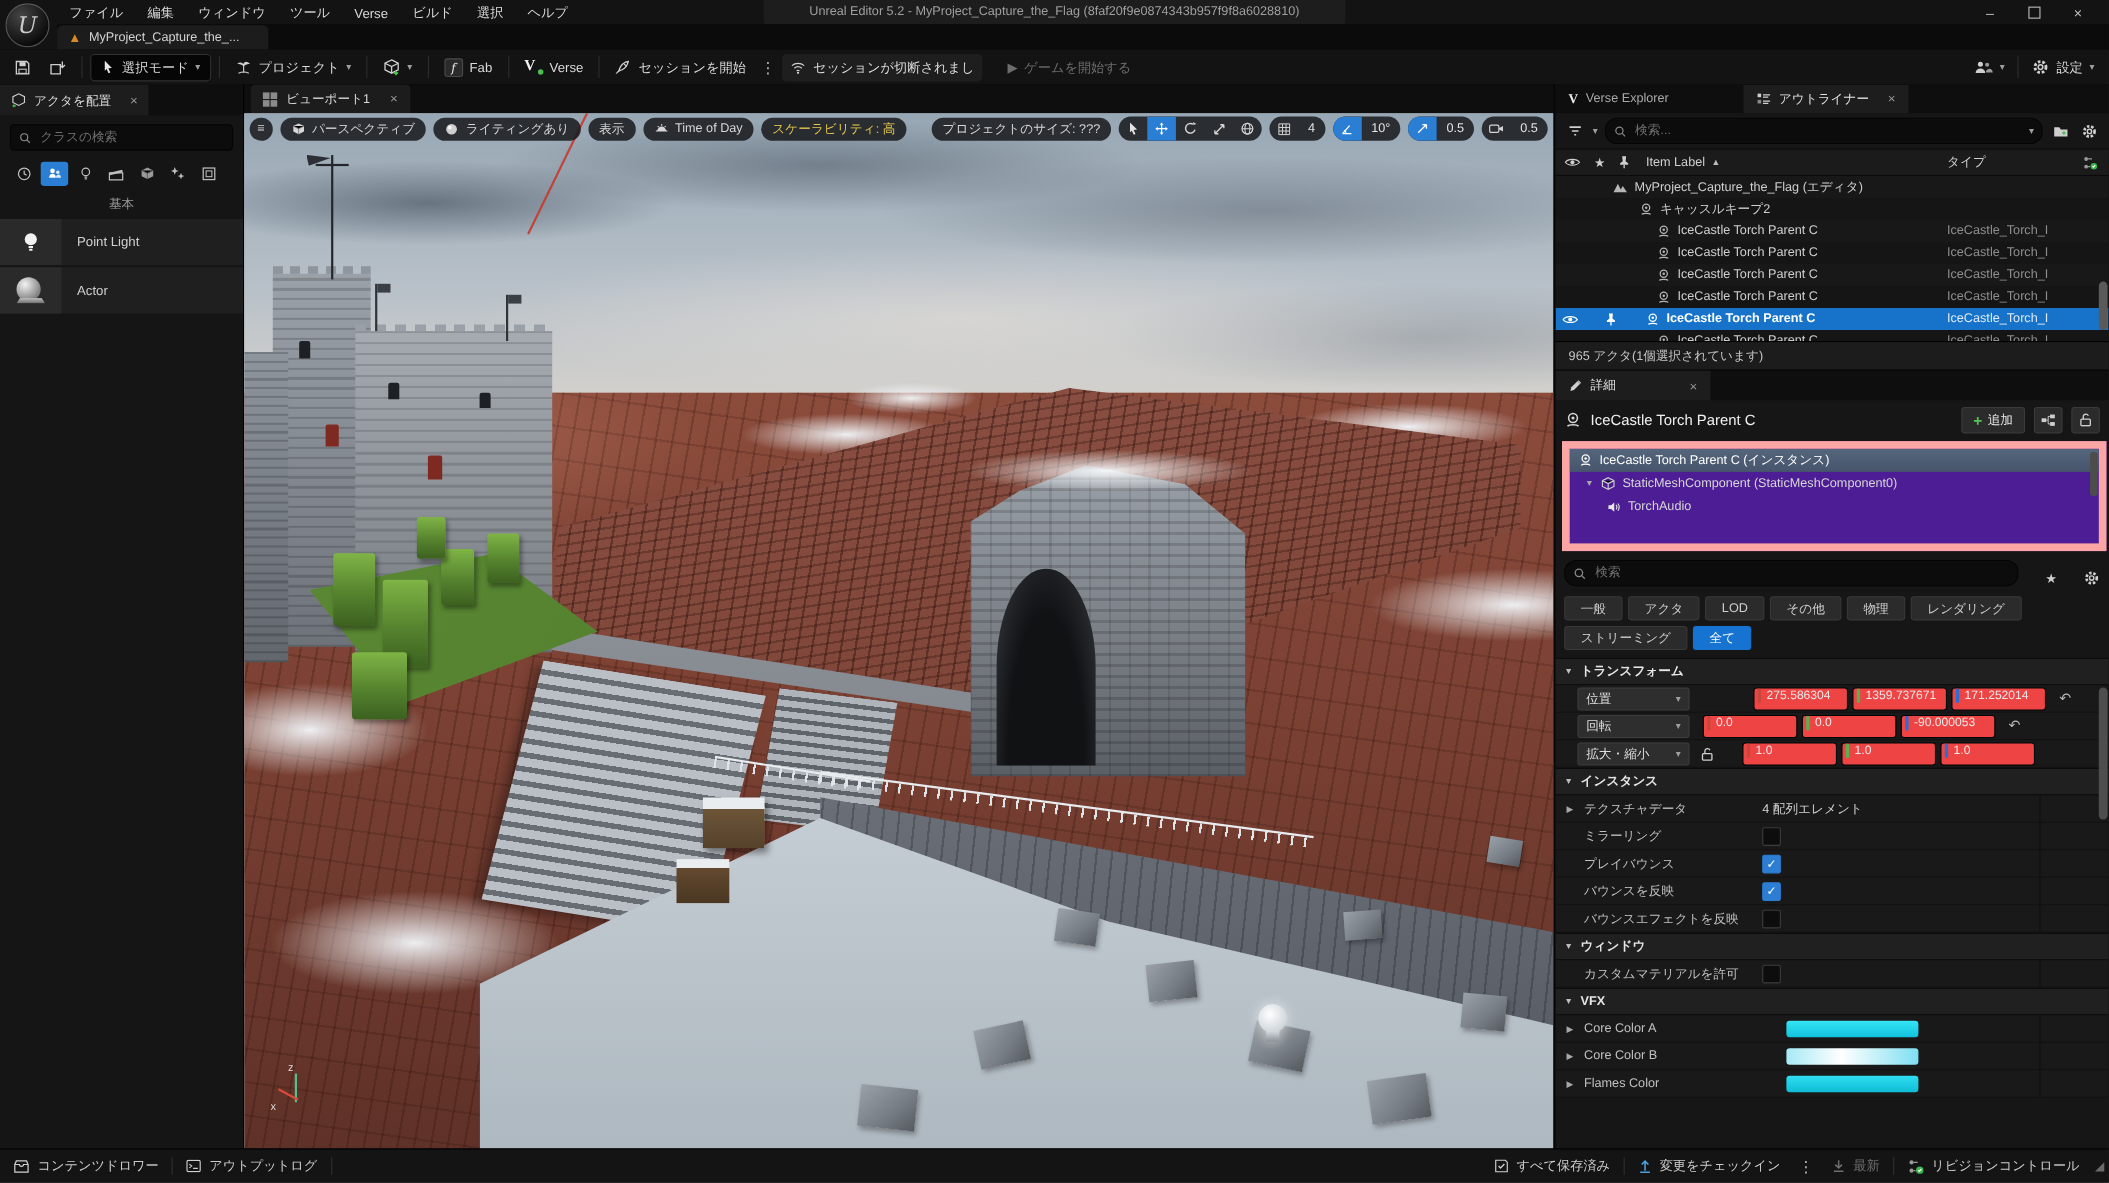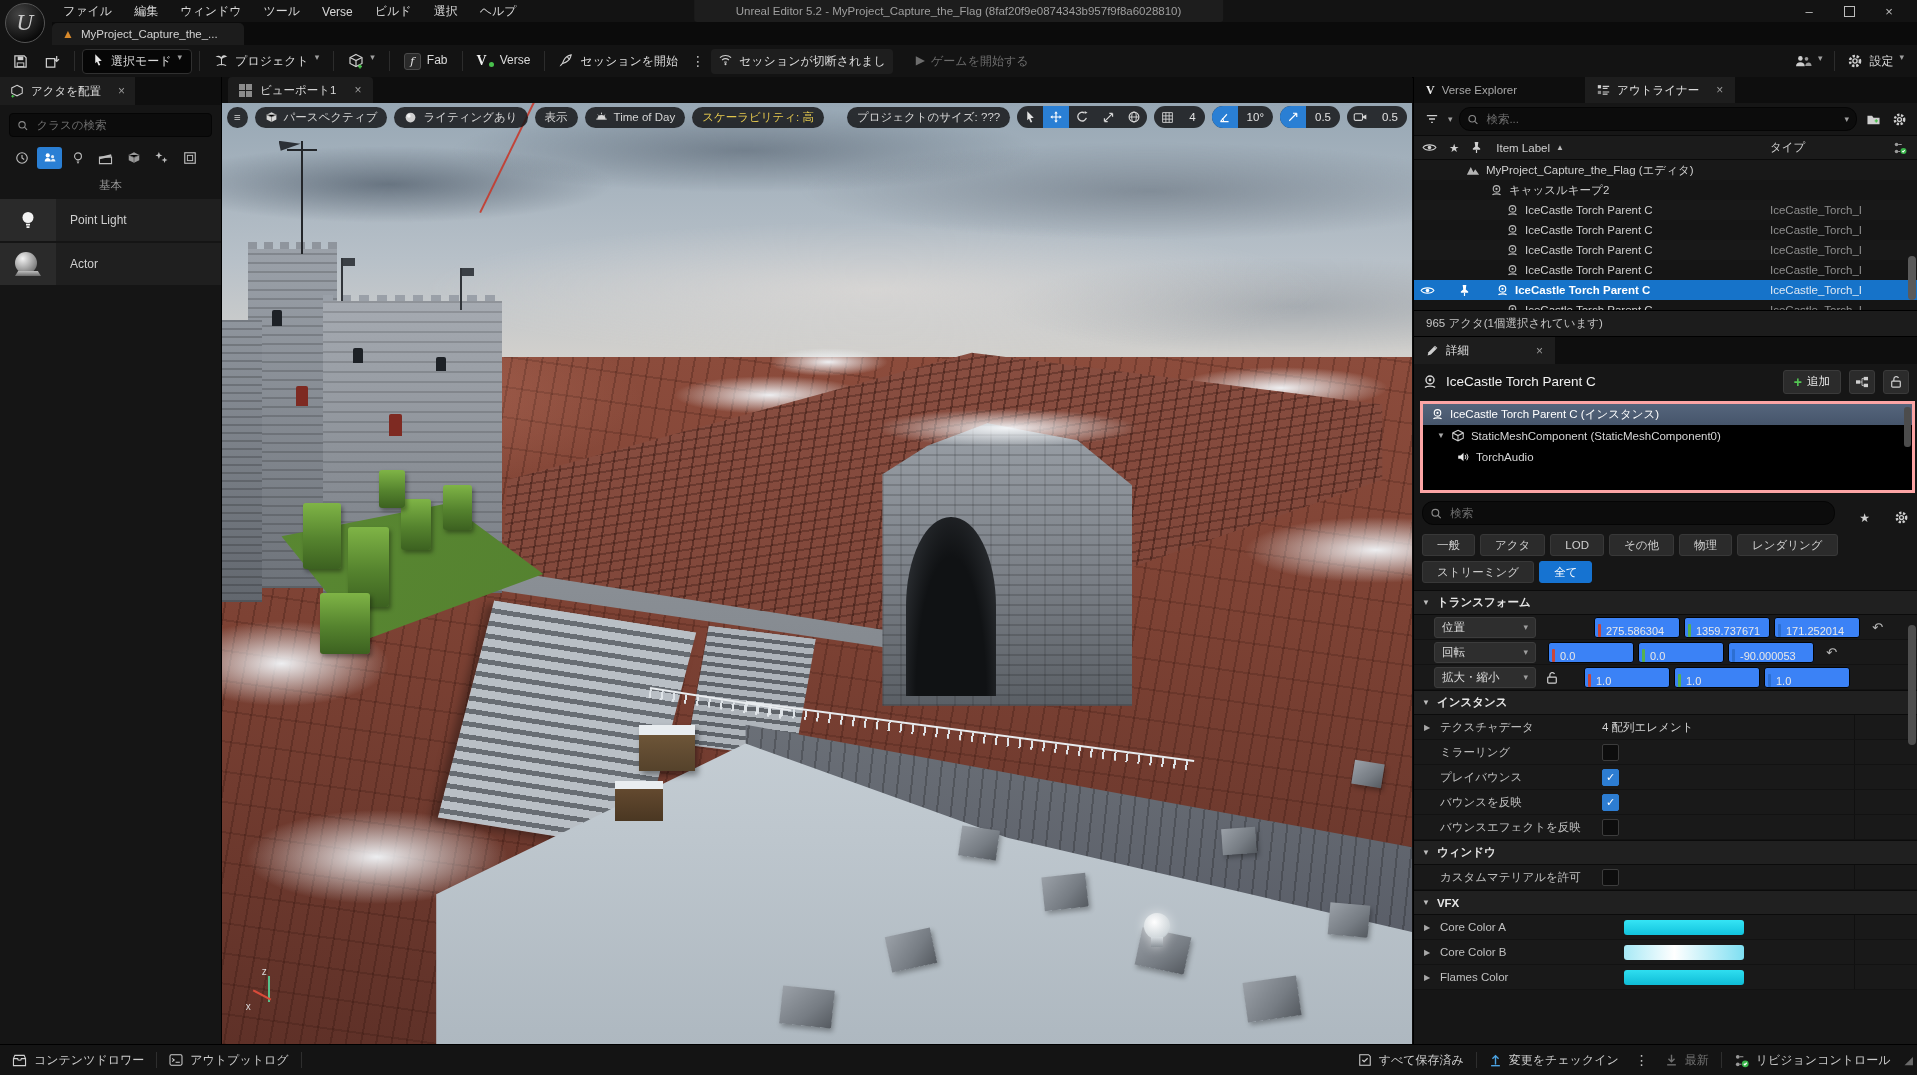--- a/index.html
+++ b/index.html
@@ -23,21 +23,21 @@
   .winbtn .box{width:9px;height:9px;border:1px solid #bdbdbd}
   
   #tabstrip{position:absolute;left:52px;top:22px;height:23px;right:0;background:#0b0b0b;display:flex;align-items:flex-end}
   #project-tab{height:22px;background:#1c1c1c;border-radius:5px 5px 0 0;display:flex;align-items:center;
     gap:7px;padding:0 26px 0 10px;font-size:11.5px;color:#d2d2d2}
   .uefn-tri{color:#d8892b;font-size:12px;line-height:1}
 
   
   #toolbar{position:absolute;top:45px;left:0;right:0;height:32px;background:#131313;border-bottom:1px solid #000;
     display:flex;align-items:center;padding:0 6px;gap:2px}
-  .tbtn{display:flex;align-items:flex-start;gap:6px;padding:4px 7px;border-radius:4px;color:#dadada;font-size:12px;white-space:nowrap}
+  .tbtn{display:flex;align-items:center;gap:6px;padding:4px 7px;border-radius:4px;color:#dadada;font-size:12px;white-space:nowrap}
   .tbtn.boxed{background:#060606;border:1px solid #303030;padding:3px 9px}
   .tbtn.pillbox{background:#1e1e1e;border-radius:4px}
   .tbtn.disabled{color:#6d6d6d}
   .tsep{width:1px;height:20px;background:#2c2c2c;margin:0 5px}
   .chev{color:#9f9f9f;font-size:9px;line-height:1}
   .dots{color:#bdbdbd;font-size:14px;padding:0 4px}
   .greendot{width:5px;height:5px;border-radius:50%;background:#49c04d;margin-left:-4px;margin-top:9px}
   .fab-badge{width:15px;height:15px;border-radius:3px;background:#2a2a2a;border:1px solid #4a4a4a;color:#e8e8e8;
     display:flex;align-items:center;justify-content:center;font-size:11px;font-style:italic;font-family:"DejaVu Serif",serif}
   .verse-badge{color:#f0f0f0;font-weight:bold;font-size:14px;font-family:"Liberation Serif",serif}
@@ -219,41 +219,41 @@
   #out-footer{height:25px;display:flex;align-items:center;padding-left:12px;background:#1c1c1c;
     border-top:1px solid #000;border-bottom:1px solid #000;font-size:11.5px;color:#c6c6c6}
   
   #det-tabs{height:27px;background:#0e0e0e;display:flex;align-items:stretch}
   #det-header{height:35px;display:flex;align-items:center;padding:0 8px;gap:8px;background:#161616}
   #det-header .nm{font-size:13.5px;color:#f0f0f0;flex:1;white-space:nowrap;overflow:hidden}
   .add-btn{display:flex;align-items:center;gap:5px;background:#2b2b2b;border:1px solid #3a3a3a;border-radius:3px;
     height:22px;padding:0 10px;color:#e8e8e8;font-size:11.5px}
   .add-btn .plus{color:#53c653;font-size:14px;font-weight:bold}
   .sq-btn{width:24px;height:22px;background:#2b2b2b;border:1px solid #3a3a3a;border-radius:3px;display:flex;align-items:center;justify-content:center}
-  #comp-tree{margin:2px 2px 4px 6px;background:#000000;border:3px solid #fca5a5;height:86px;position:relative;overflow:hidden}
+  #comp-tree{margin:2px 2px 4px 6px;background:#4c1d95;border:7px solid #fca5a5;height:86px;position:relative;overflow:hidden}
   .crow{height:21px;display:flex;align-items:center;font-size:11.5px;color:#d6d6d6;gap:6px}
   .crow.sel{background:linear-gradient(180deg,#55657c,#46556b);color:#fff}
   .cscroll{position:absolute;right:1px;top:3px;width:7px;height:40px;background:#4c4c4c;border-radius:3px}
   #det-search{display:flex;align-items:flex-end;gap:24px;padding:4px 8px}
   #det-search .searchbox{flex:1}
   #chips{display:flex;flex-wrap:wrap;gap:5px;padding:5px 8px 7px 8px}
   .chip{background:#2b2b2b;border:1px solid #383838;border-radius:3px;height:20px;display:flex;align-items:center;
     padding:0 14px;font-size:11.5px;color:#cfcfcf}
   .chip.active{background:#1673d1;border-color:#1673d1;color:#fff}
   .sec-hdr{height:23px;background:#202020;display:flex;align-items:center;gap:7px;padding-left:8px;
     font-size:11.5px;font-weight:bold;color:#e6e6e6;border-top:1px solid #0b0b0b;border-bottom:1px solid #0b0b0b}
   .sec-hdr .tri{font-size:8px;color:#bdbdbd}
   .prow{height:24px;display:flex;align-items:center;position:relative;background:#191919;border-bottom:1px solid #121212;font-size:11.5px}
   .prow .lbl{color:#c0c0c0;padding-left:26px;width:150px;flex:none;white-space:nowrap;overflow:hidden}
   .prow .exp{position:absolute;left:10px;font-size:8px;color:#a8a8a8}
   .prow .val{display:flex;align-items:center;gap:4px;margin-left:12px}
   .prow .spacer-div{position:absolute;right:62px;top:0;bottom:0;width:1px;background:#101010}
   .dropd{background:#2e2e2e;border:1px solid #3c3c3c;border-radius:3px;height:19px;display:flex;align-items:center;
     justify-content:space-between;width:86px;padding:0 7px;margin-left:20px;font-size:11.5px;color:#dedede}
-  .numf{background:#3b82f6;border:1px solid #040404;border-radius:3px;height:19px;width:84px;display:flex;align-items:flex-end;overflow:hidden}
+  .numf{background:#ef4444;border:1px solid #040404;border-radius:3px;height:19px;width:84px;display:flex;align-items:flex-start;overflow:hidden}
   .numf .bar{width:3px;height:13px;margin:0 5px 0 3px;border-radius:1px}
   .numf .nv{color:#e8e8e8;font-size:11px;white-space:nowrap}
   .bar.rx{background:#c9463a}.bar.gy{background:#56b14e}.bar.bz{background:#2d6fd1}
   .undo{color:#b8b8b8;font-size:13px;margin-left:8px}
   .checkbox{width:15px;height:15px;background:#0d0d0d;border:1px solid #3c3c3c;border-radius:2px;
     display:flex;align-items:center;justify-content:center;color:transparent;font-size:11px}
   .checkbox.checked{background:#2d7dd2;border-color:#2d7dd2;color:#fff}
   .colorbar{width:120px;height:15px;border-radius:3px}
   .cb-a{background:linear-gradient(180deg,#35e4f5,#12c3dd)}
   .cb-b{background:linear-gradient(90deg,#a7e9f6 0%,#ffffff 42%,#7edff2 100%)}

